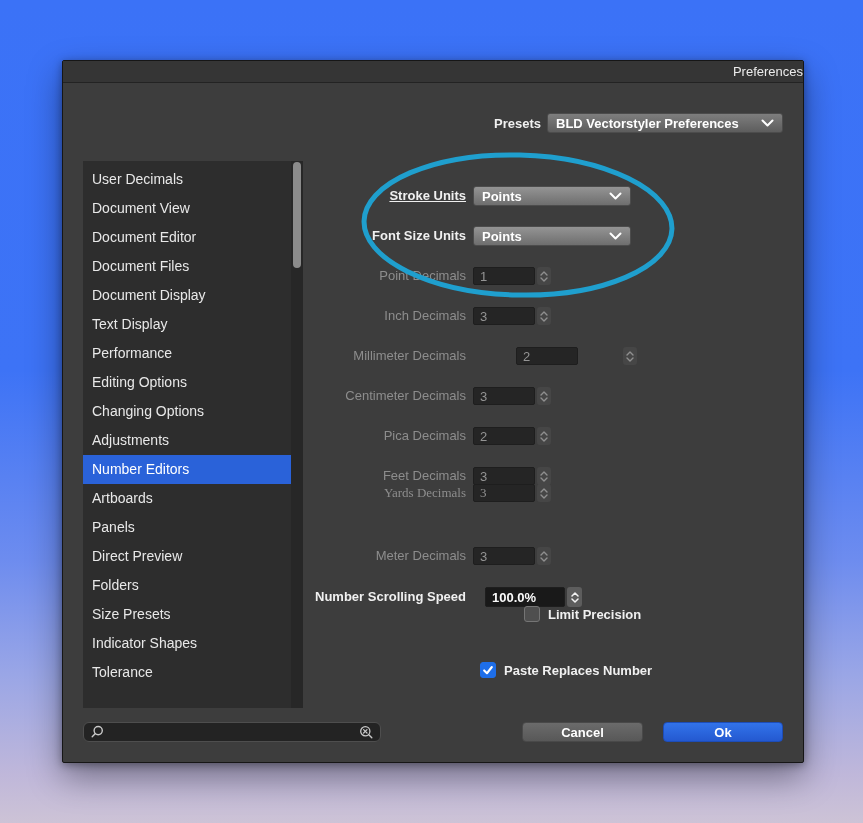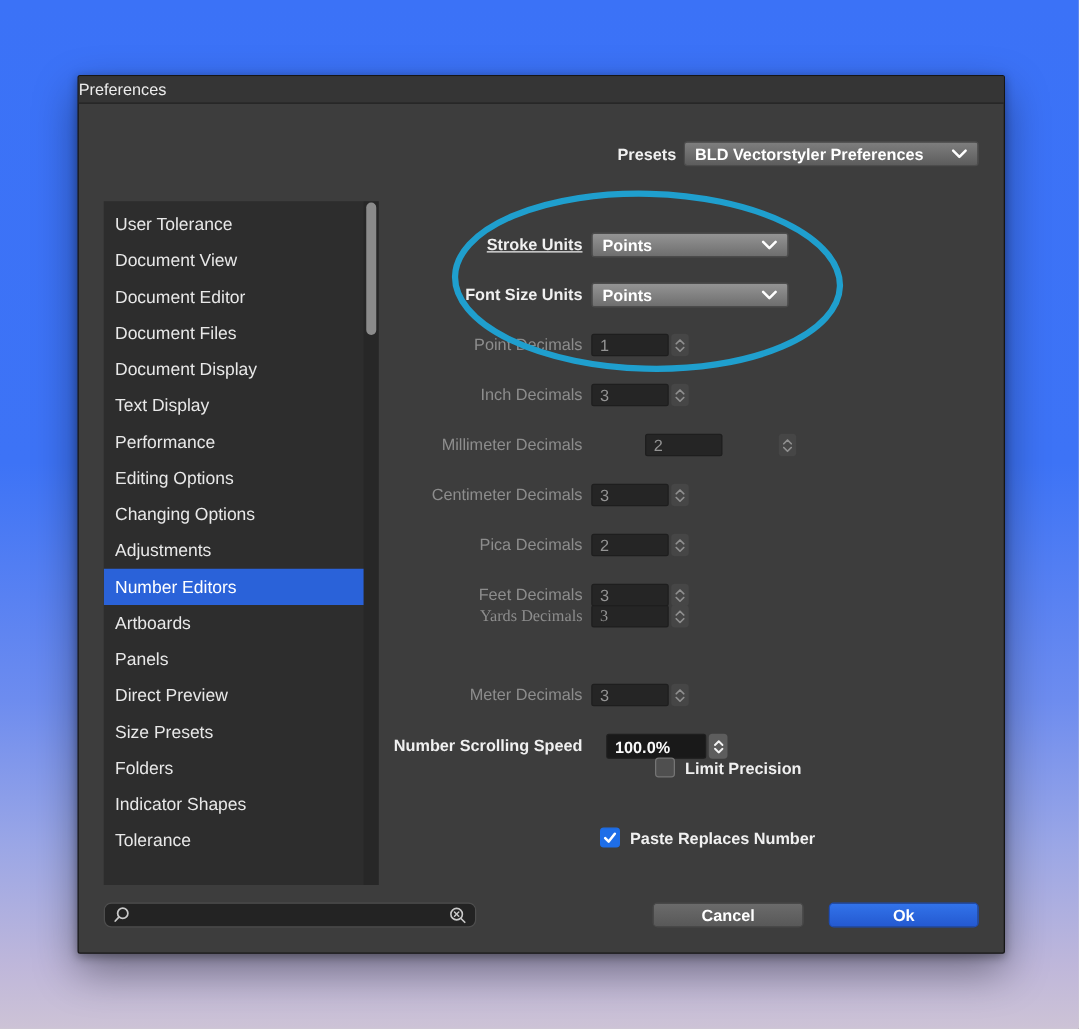--- a/index.html
+++ b/index.html
@@ -12,21 +12,21 @@
 
   .dialog {
     position:absolute; left:62px; top:60px; width:742px; height:703px;
     background:#3d3d3d; border:1px solid #161616; border-radius:2px;
     box-shadow: 0 14px 34px rgba(0,0,0,.40), 0 2px 8px rgba(0,0,0,.35);
   }
 
   .titlebar {
     position:absolute; left:0; top:0; right:0; height:22px;
     background:#353535; border-bottom:1px solid #232323;
-    display:flex; align-items:center; justify-content:flex-start;
+    display:flex; align-items:center; justify-content:flex-end;
   }
   .titlebar .title { font-size:13px; color:#ececec; }
 
   
   .sidebar {
     position:absolute; left:20px; top:100px; width:220px; height:547px;
     background:#2d2d2d; overflow:hidden;
   }
   .sb-track { position:absolute; right:0; top:0; width:12px; height:100%; background:#272727; }
   .sb-thumb { position:absolute; right:2px; top:1px; width:8px; height:106px; background:#8b8b8b; border-radius:4px; }
@@ -110,36 +110,36 @@
   <span class="presets-label">Presets</span>
   <div class="dropdown presets">
     <span class="dval">BLD Vectorstyler Preferences</span>
     <svg width="13" height="8" viewBox="0 0 13 8">
         <polyline points="1.5,1.5 6.5,6.5 11.5,1.5" fill="none" stroke="#ffffff" stroke-width="2" stroke-linecap="round" stroke-linejoin="round"></polyline>
       </svg>
   </div>
 
   <div class="sidebar">
     <div class="sb-list">
-      <div class="sb-item">User Tolerance</div>
+      <div class="sb-item">User Decimals</div>
       <div class="sb-item">Document View</div>
       <div class="sb-item">Document Editor</div>
       <div class="sb-item">Document Files</div>
       <div class="sb-item">Document Display</div>
       <div class="sb-item">Text Display</div>
       <div class="sb-item">Performance</div>
       <div class="sb-item">Editing Options</div>
       <div class="sb-item">Changing Options</div>
       <div class="sb-item">Adjustments</div>
       <div class="sb-item selected">Number Editors</div>
       <div class="sb-item">Artboards</div>
       <div class="sb-item">Panels</div>
       <div class="sb-item">Direct Preview</div>
+      <div class="sb-item">Folders</div>
       <div class="sb-item">Size Presets</div>
-      <div class="sb-item">Folders</div>
       <div class="sb-item">Indicator Shapes</div>
       <div class="sb-item">Tolerance</div>
     </div>
     <div class="sb-track"></div>
     <div class="sb-thumb"></div>
   </div>
 
   <div class="frow" style="top:125px; height:20px;">
     <span class="lbl" style="line-height:20px;text-decoration:underline;">Stroke Units</span>
     <div class="dropdown units">

